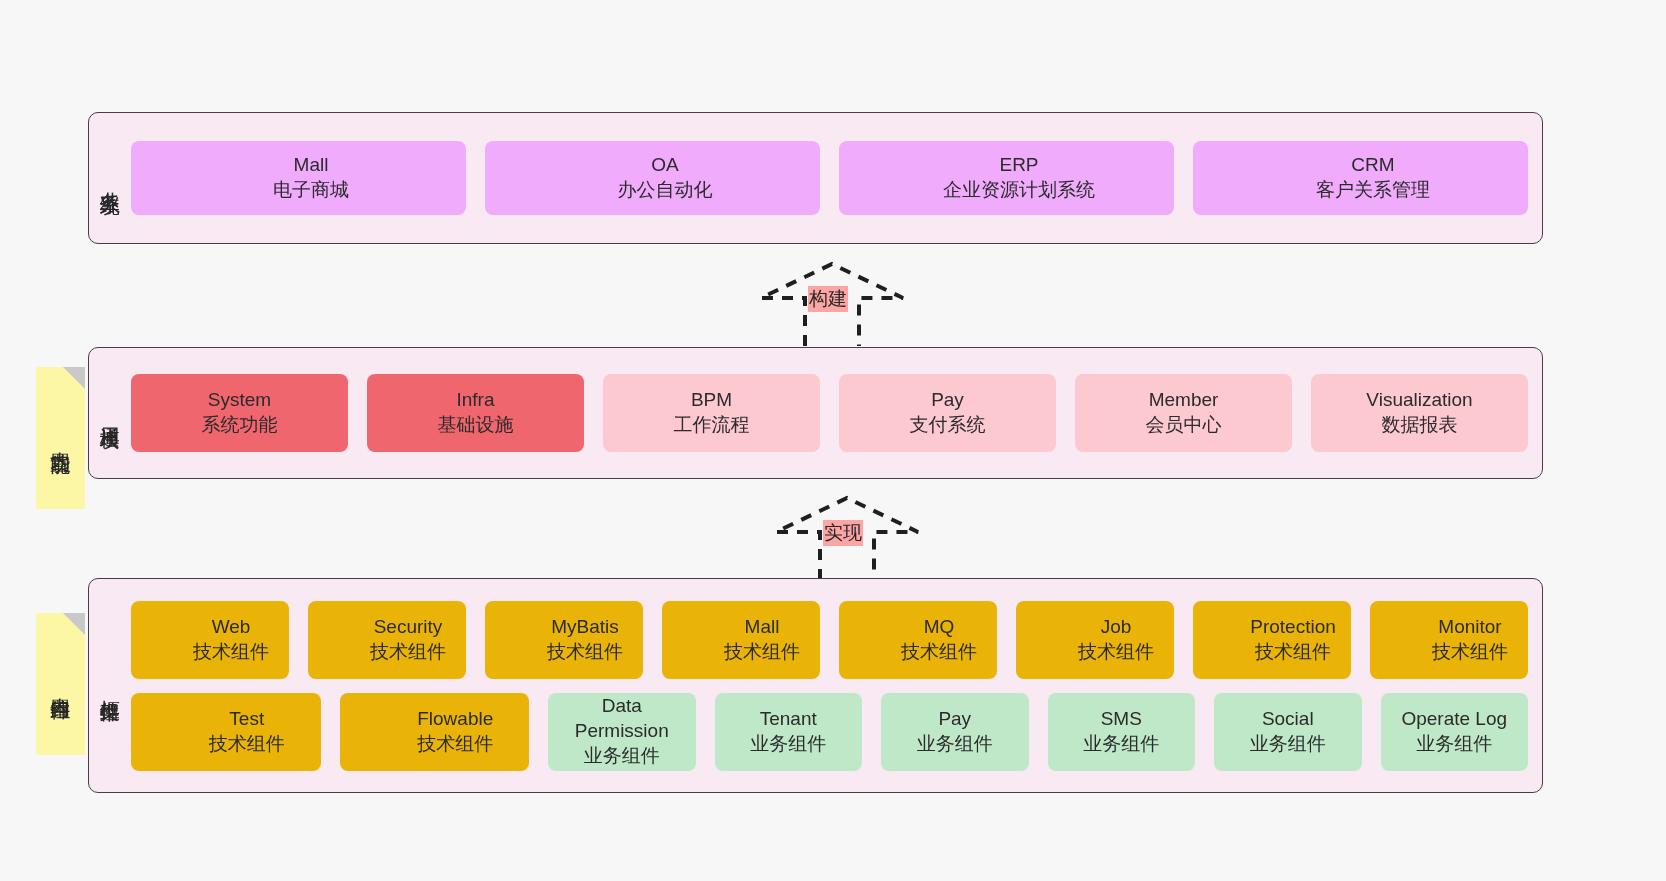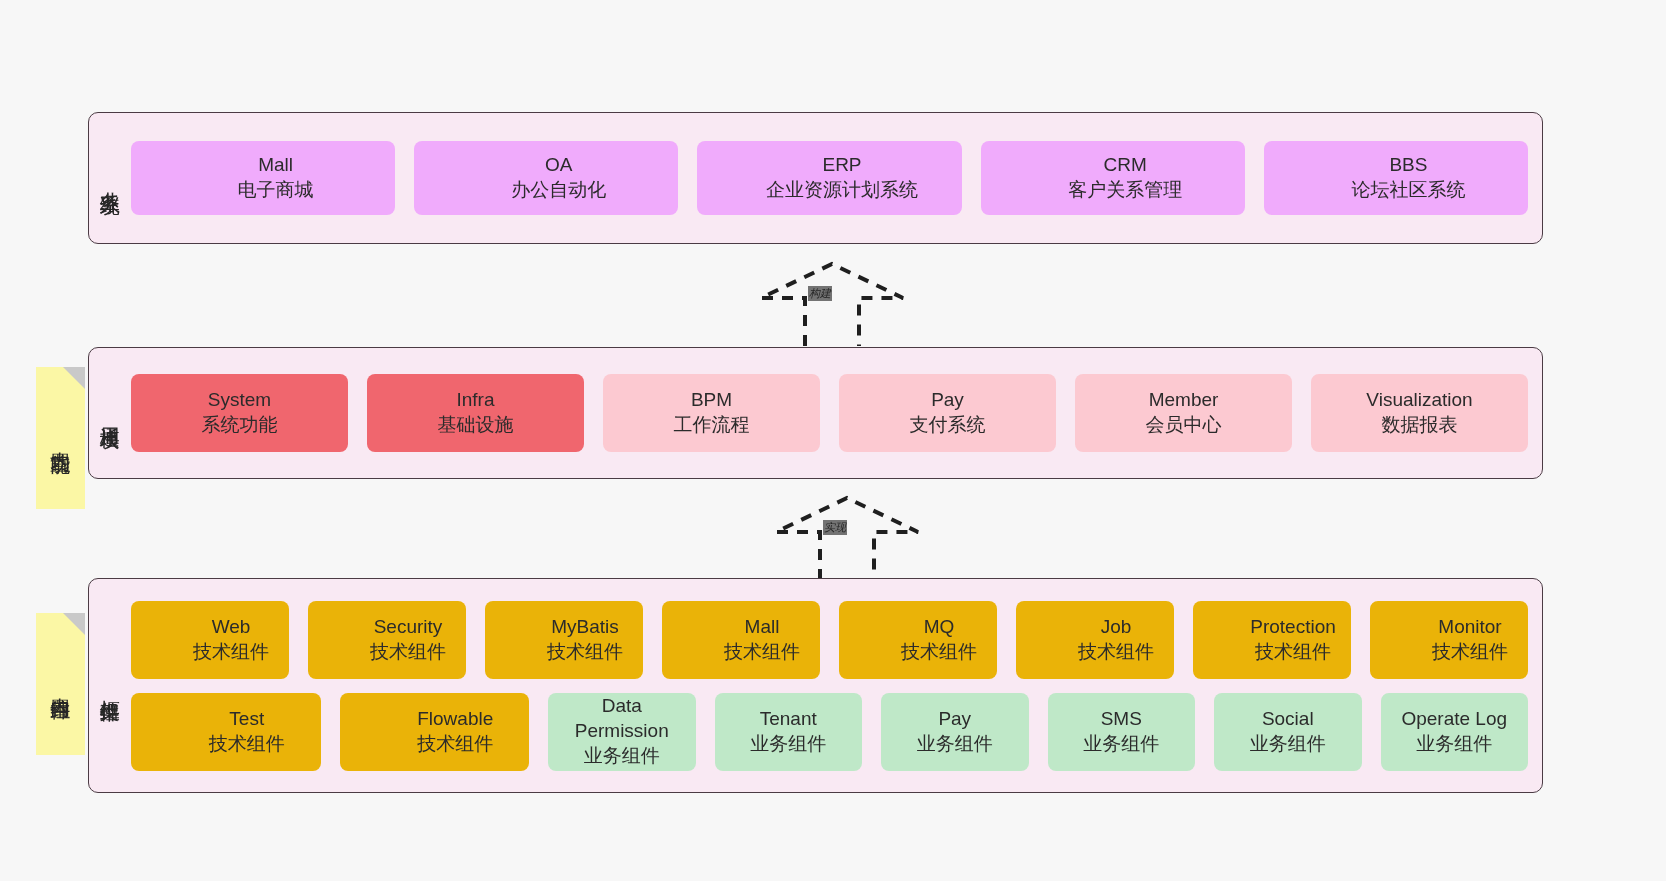--- a/index.html
+++ b/index.html
@@ -98,26 +98,25 @@
     border-left:22px solid transparent;
   }
 
   
   .arrow{
     position:absolute;
     pointer-events:none;
   }
   .arrow .lbl{
     position:absolute;
-    font-size:11px;
+    font-size:19px;
     color:#262626;
-    background:#737373;
+    background:#fca5a5;
     padding:0 1px;
     white-space:nowrap;
-    font-style:italic;
   }
 </style>
 </head>
 <body>
 
 <div class="canvas">
 
   <div class="layer" style="left:88px;top:112px;width:1455px;height:132px;">
     <div class="layer-title">业务系统</div>
     <div class="layer-body">
@@ -130,24 +129,20 @@
           <span class="en">OA</span>
           <span class="cn">办公自动化</span>
         </div>
         <div class="cell c-blue">
           <span class="en">ERP</span>
           <span class="cn">企业资源计划系统</span>
         </div>
         <div class="cell c-blue">
           <span class="en">CRM</span>
           <span class="cn">客户关系管理</span>
-        </div>
-        <div class="cell c-blue">
-          <span class="en">BBS</span>
-          <span class="cn">论坛社区系统</span>
         </div>
       </div>
     </div>
   </div>
 
   <div class="arrow" style="left:752px;top:258px;width:160px;height:92px;">
     <svg width="160" height="92" viewBox="0 0 160 92">
       <path d="M 53 88 L 53 40 L 9 40 L 80 6 L 151 40 L 107 40 L 107 88" fill="none" stroke="#1f1f1f" stroke-width="4" stroke-dasharray="11,9" stroke-linejoin="miter"></path>
     </svg>
     <span class="lbl" style="left:56px;top:28px;">构建</span>

